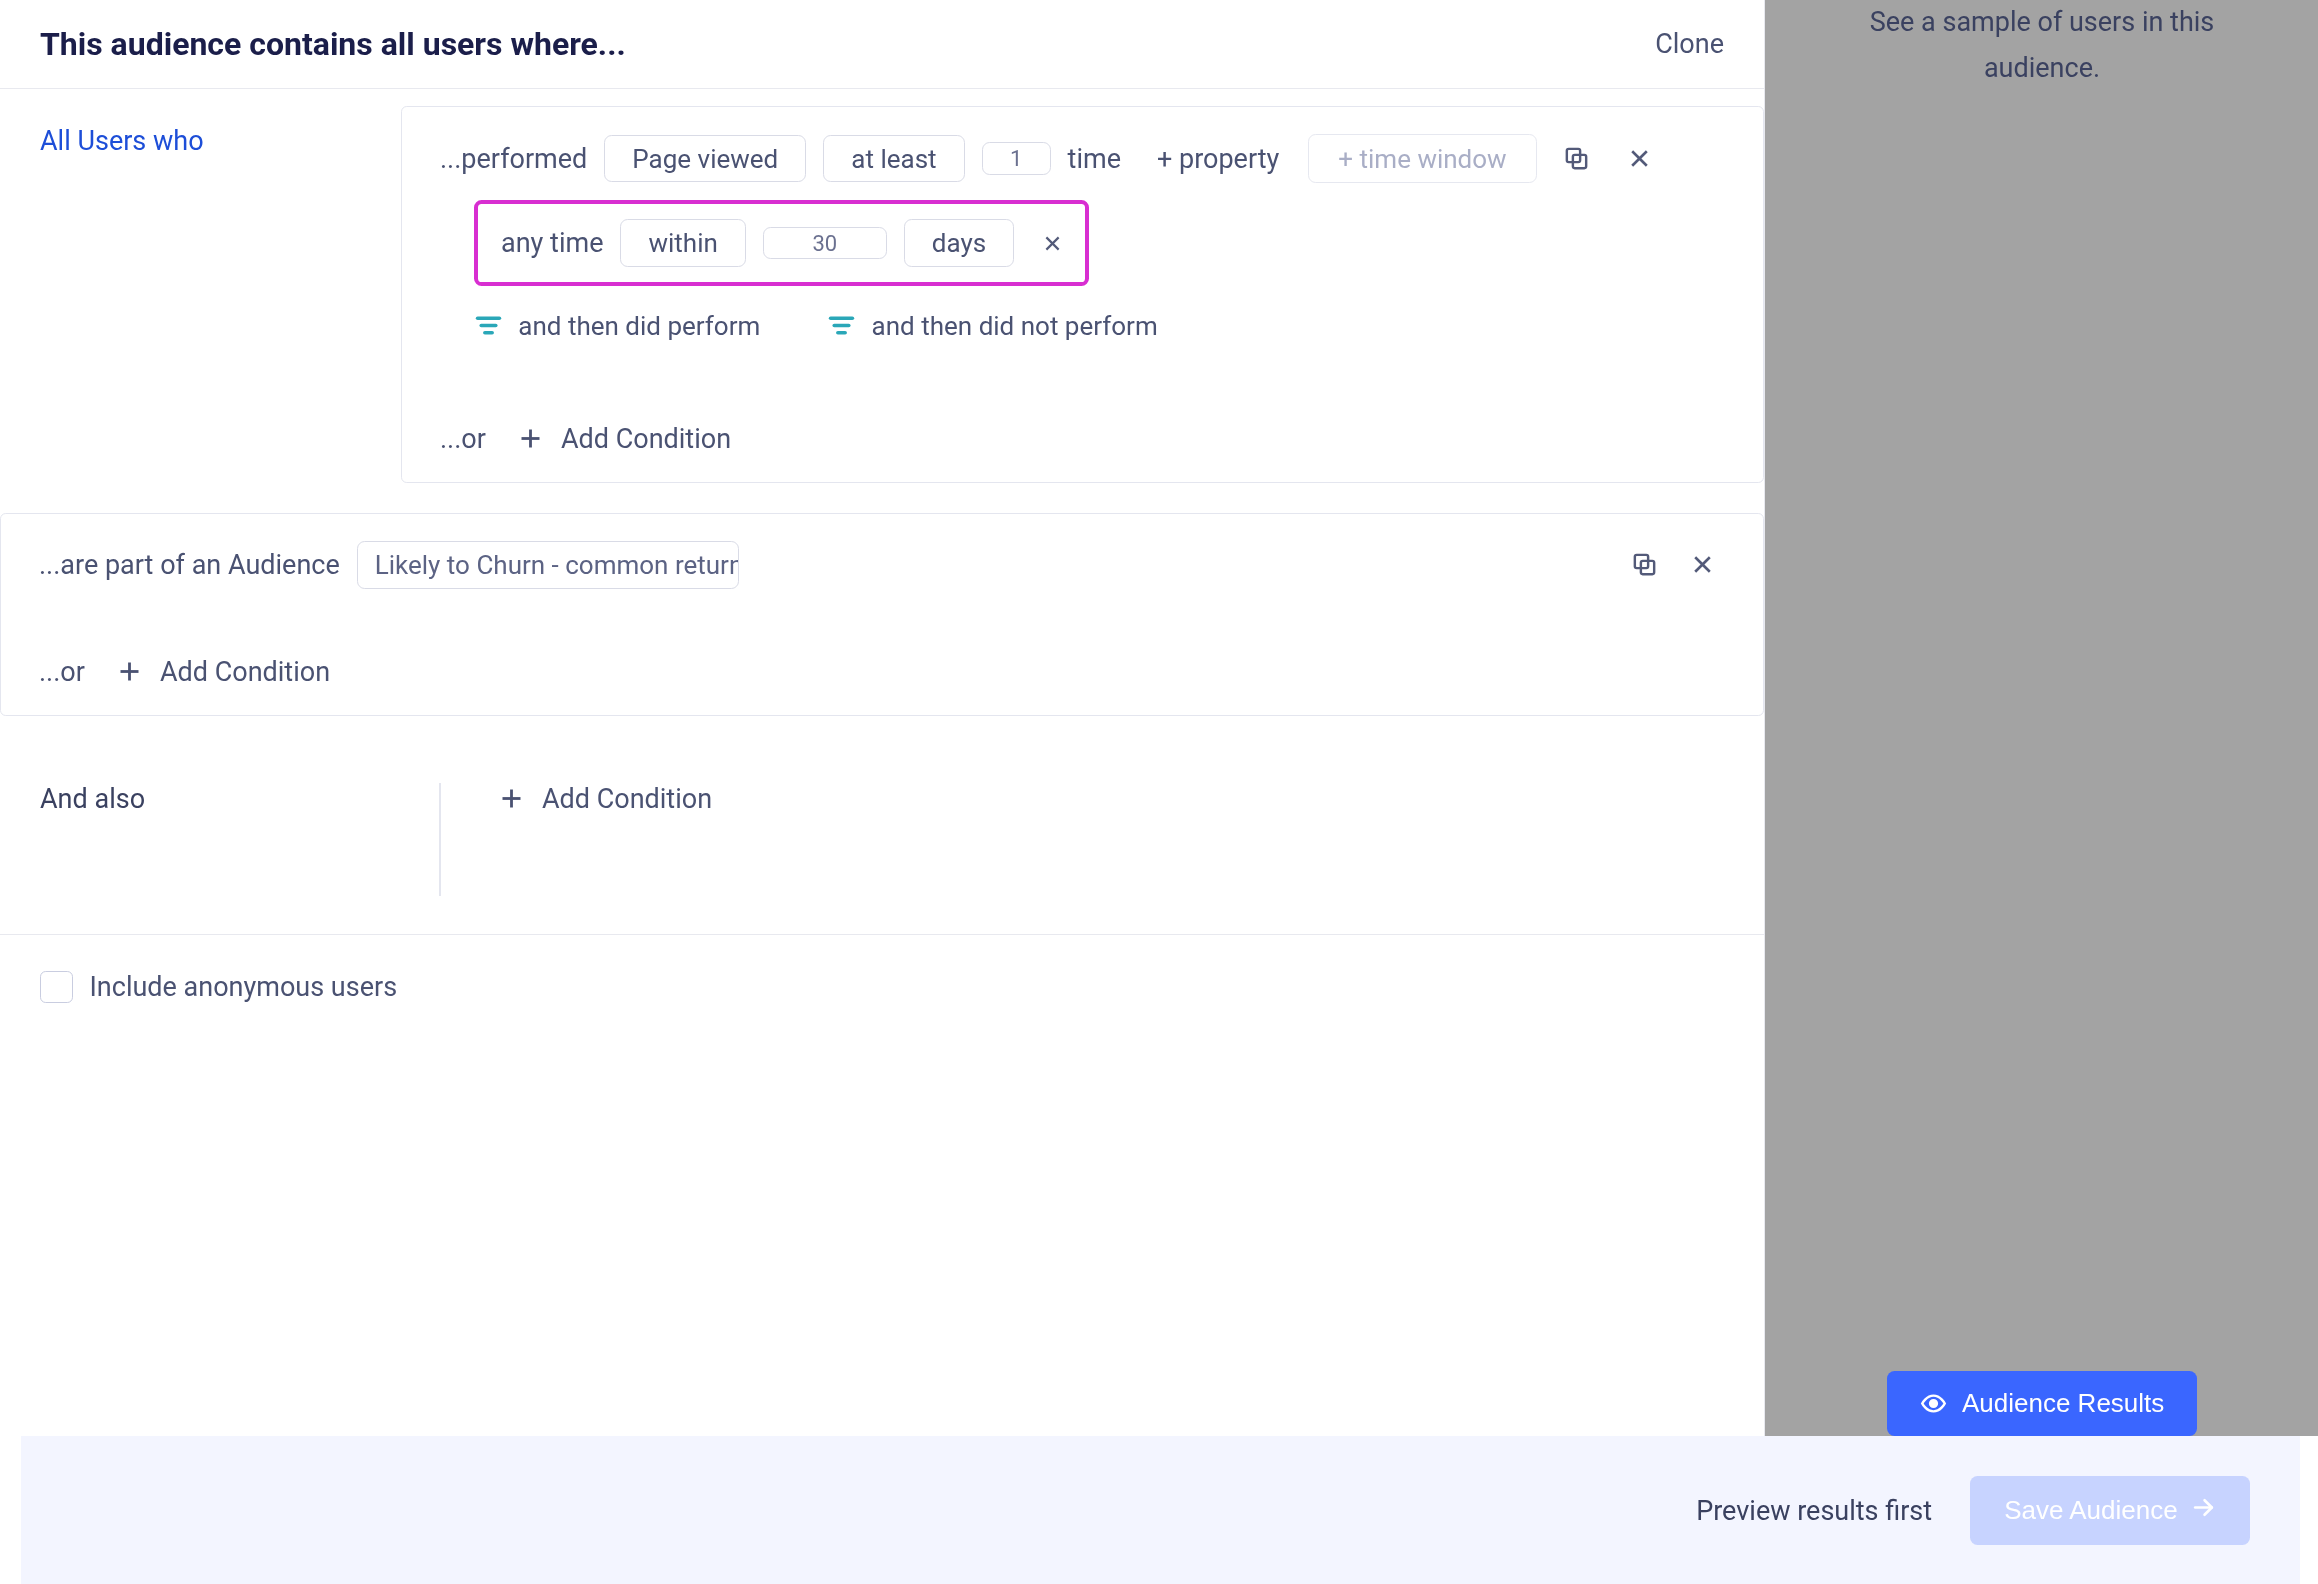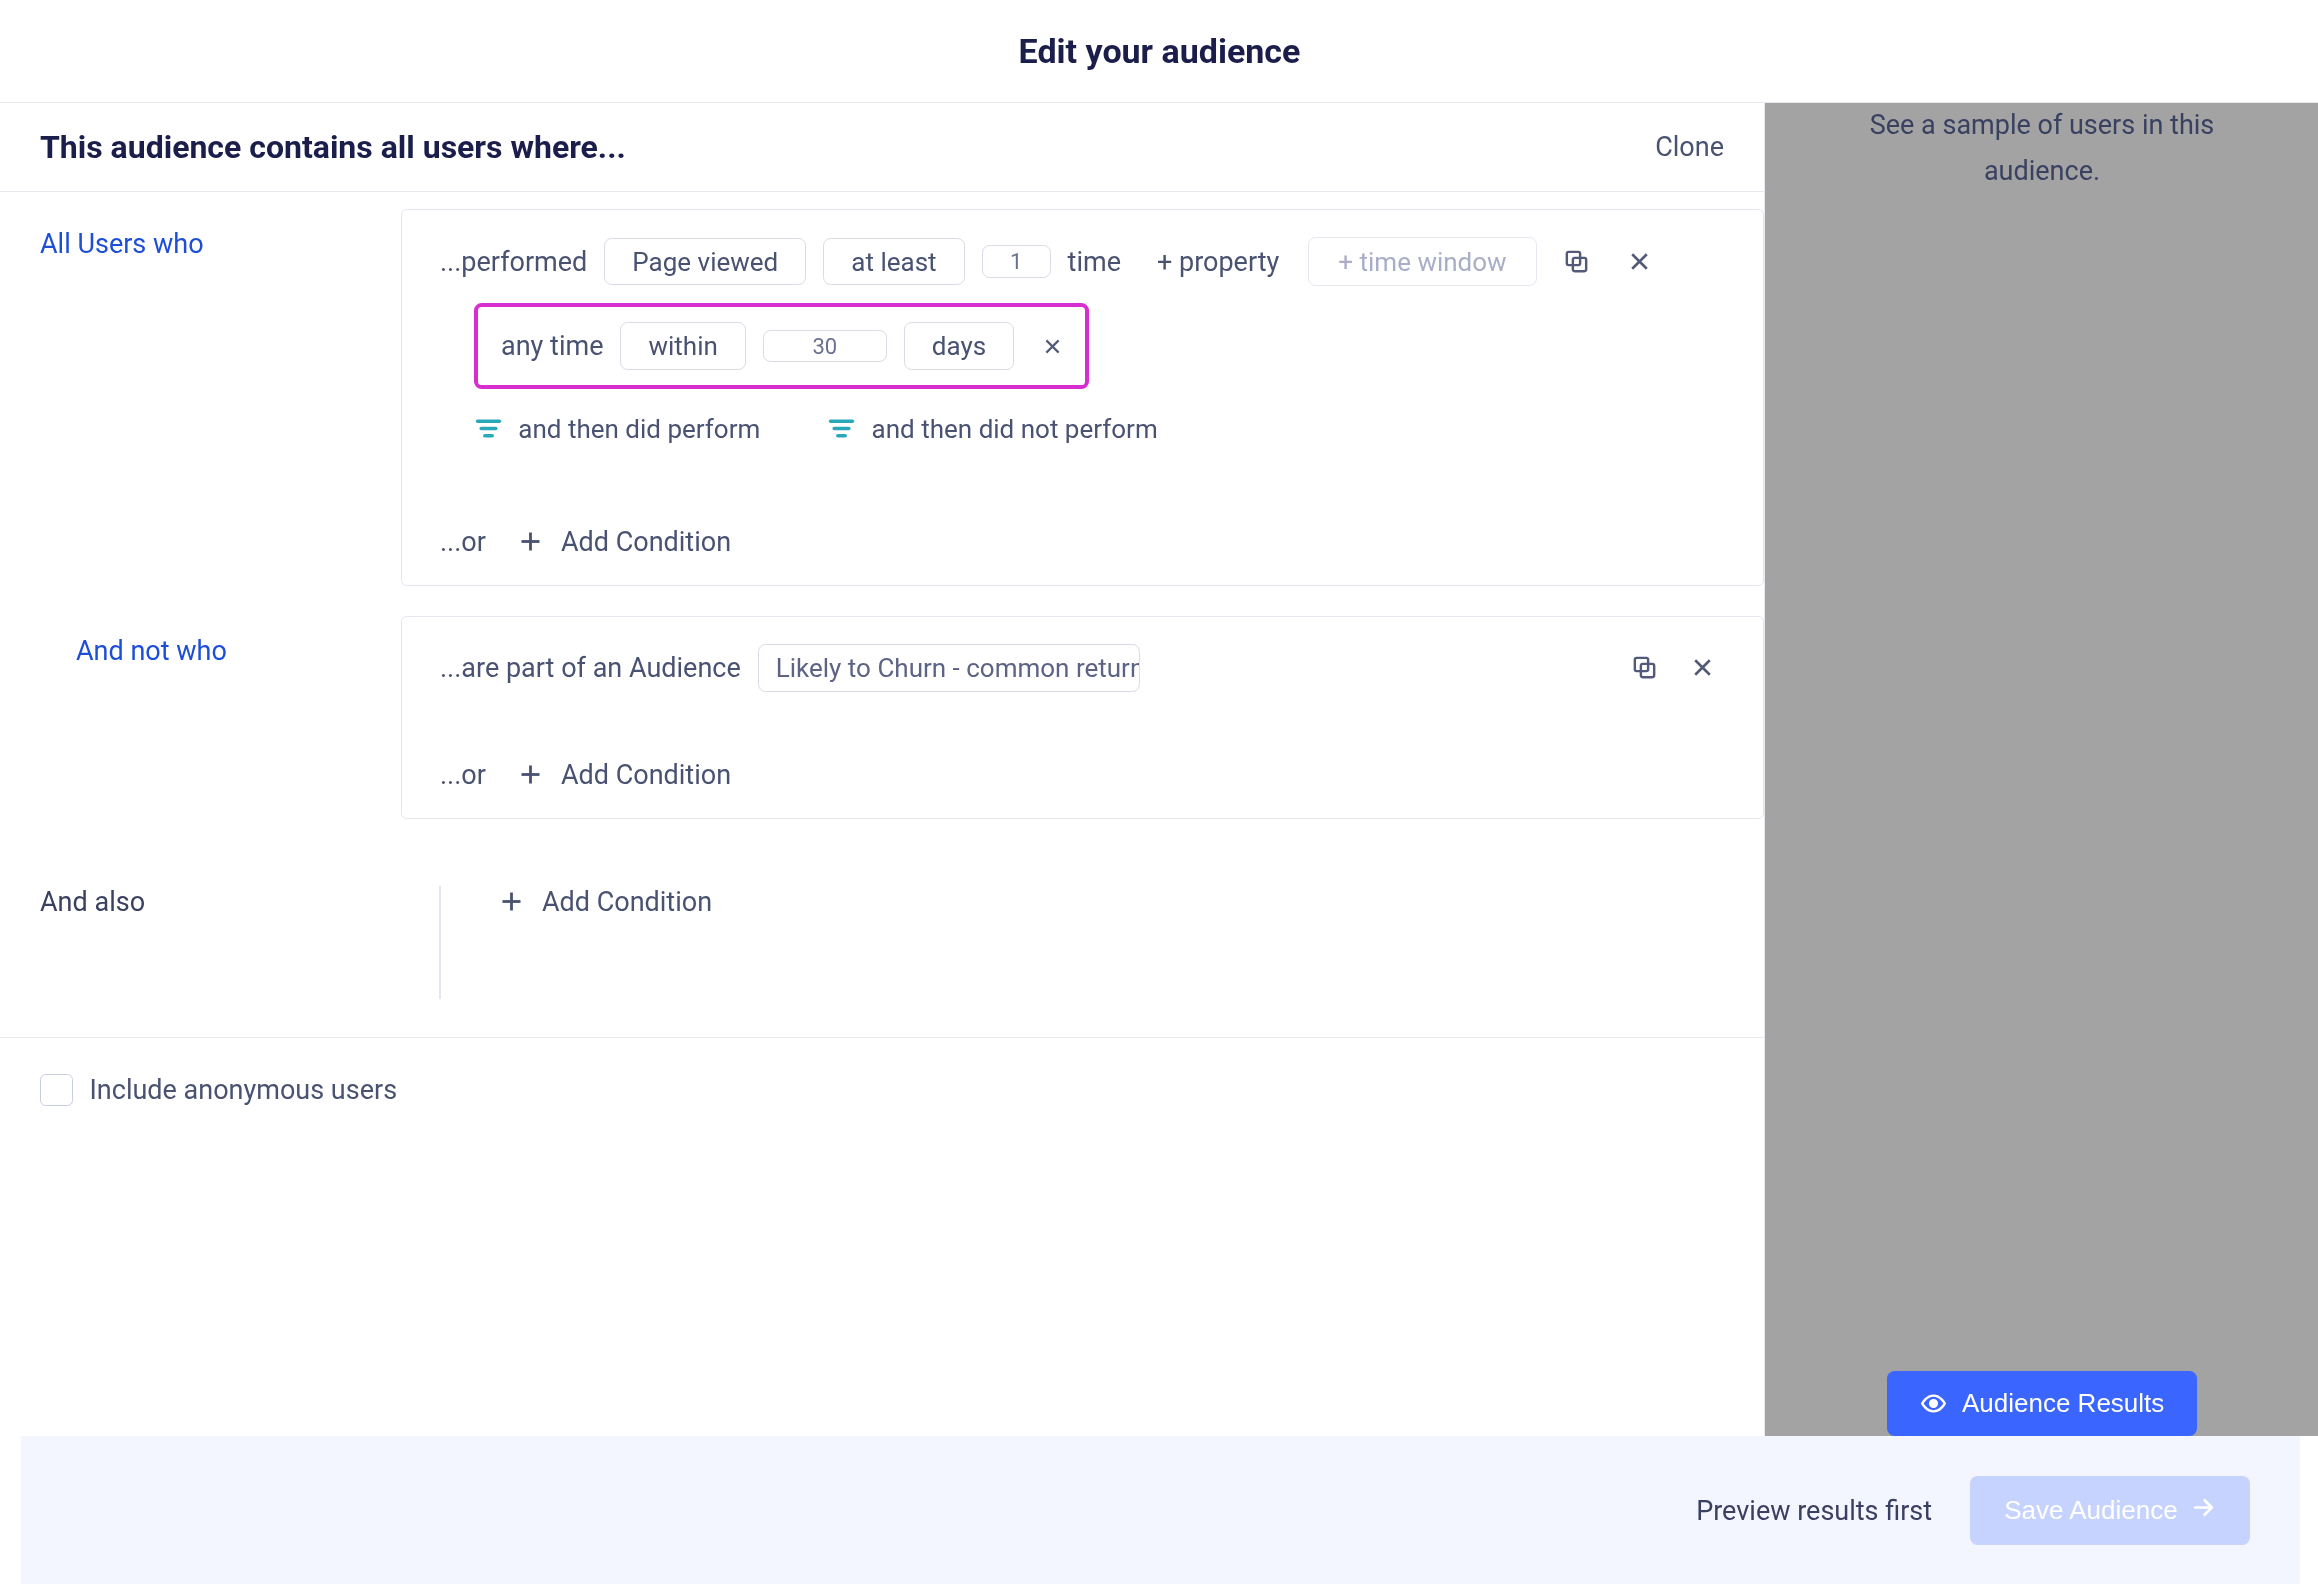--- a/index.html
+++ b/index.html
@@ -253,23 +253,20 @@
     white-space: nowrap;
     overflow: hidden;
     cursor:pointer;
   }
 </style>
 </head>
 <body>
 
 <div class="wrap">
 
-  <div class="title-bar">
-    <div class="title">Edit your audience</div>
-  </div>
 
   <div class="body">
     <div class="main">
 
       <div class="section-head">
         <div class="section-head-title">This audience contains all users where...</div>
         <div class="clone-link">Clone</div>
       </div>
 
       <div class="builder">
@@ -351,21 +348,20 @@
                     <span>Add Condition</span>
                   </span>
                 </div>
 
               </div>
             </div>
           </div>
         </div>
 
         <div class="row" style="margin-top:13.4px">
-          <div class="row-label-col" style="padding-left:76px">And not who</div>
           <div class="row-card-col">
             <div class="card">
               <div class="card-inner">
                 <div class="cond-row">
                   <span class="cond-text">...are part of an Audience</span>
                   <span class="audience-pill">Likely to Churn - common returners</span>
                   <span class="right-actions">
                     <span class="icon-btn icon-copy">
                       <svg width="29" height="29" viewBox="0 0 24 24" fill="none" stroke="#535a79" stroke-width="2">
                           <rect x="9" y="9" width="11" height="11" rx="1.5"></rect>

